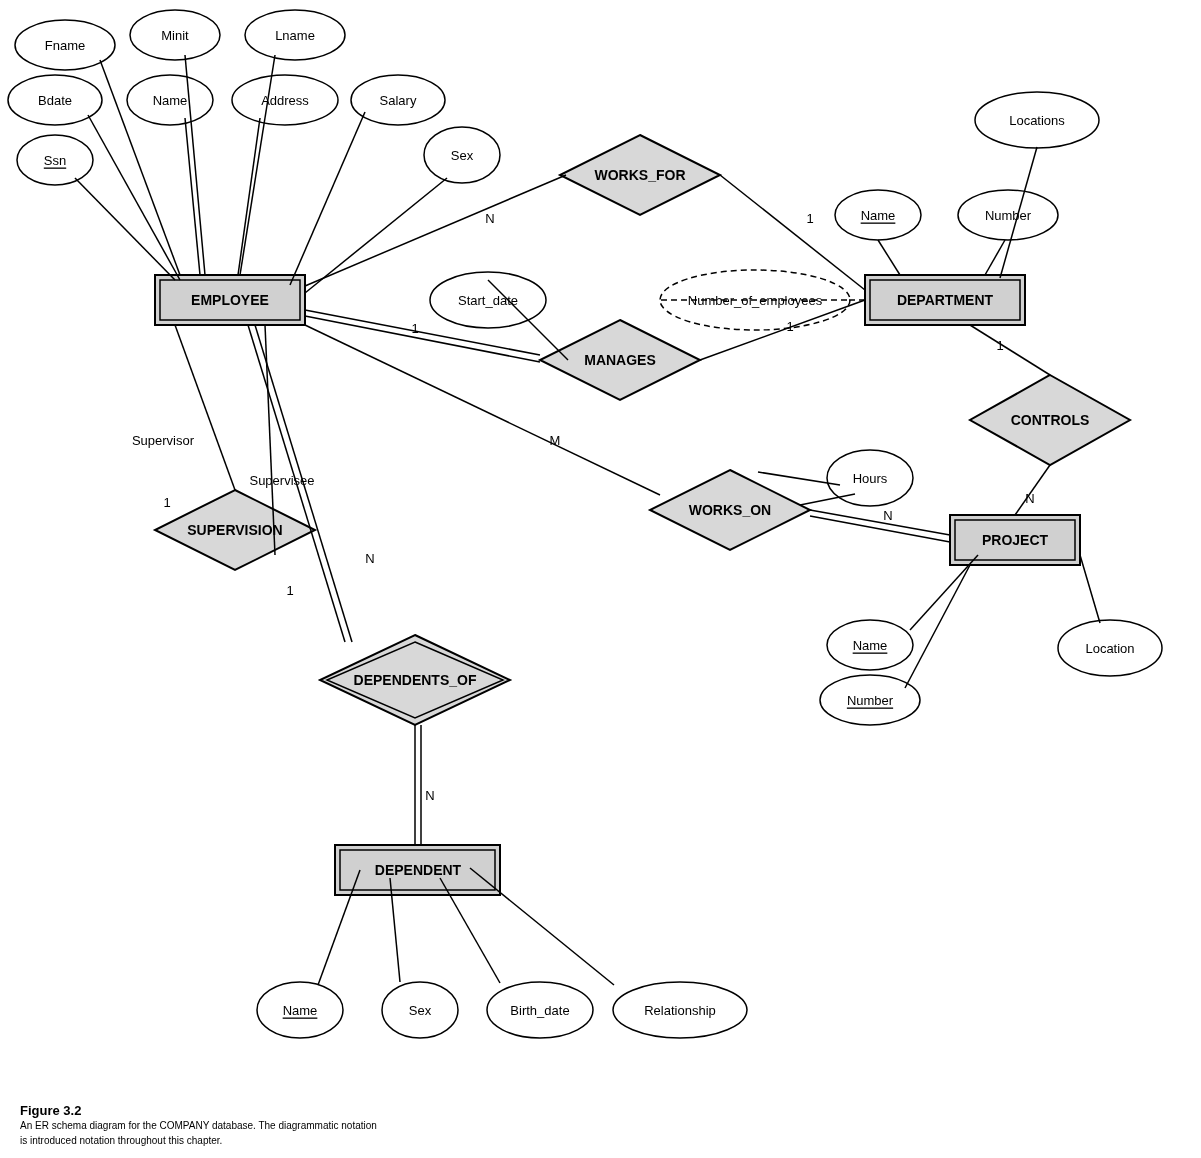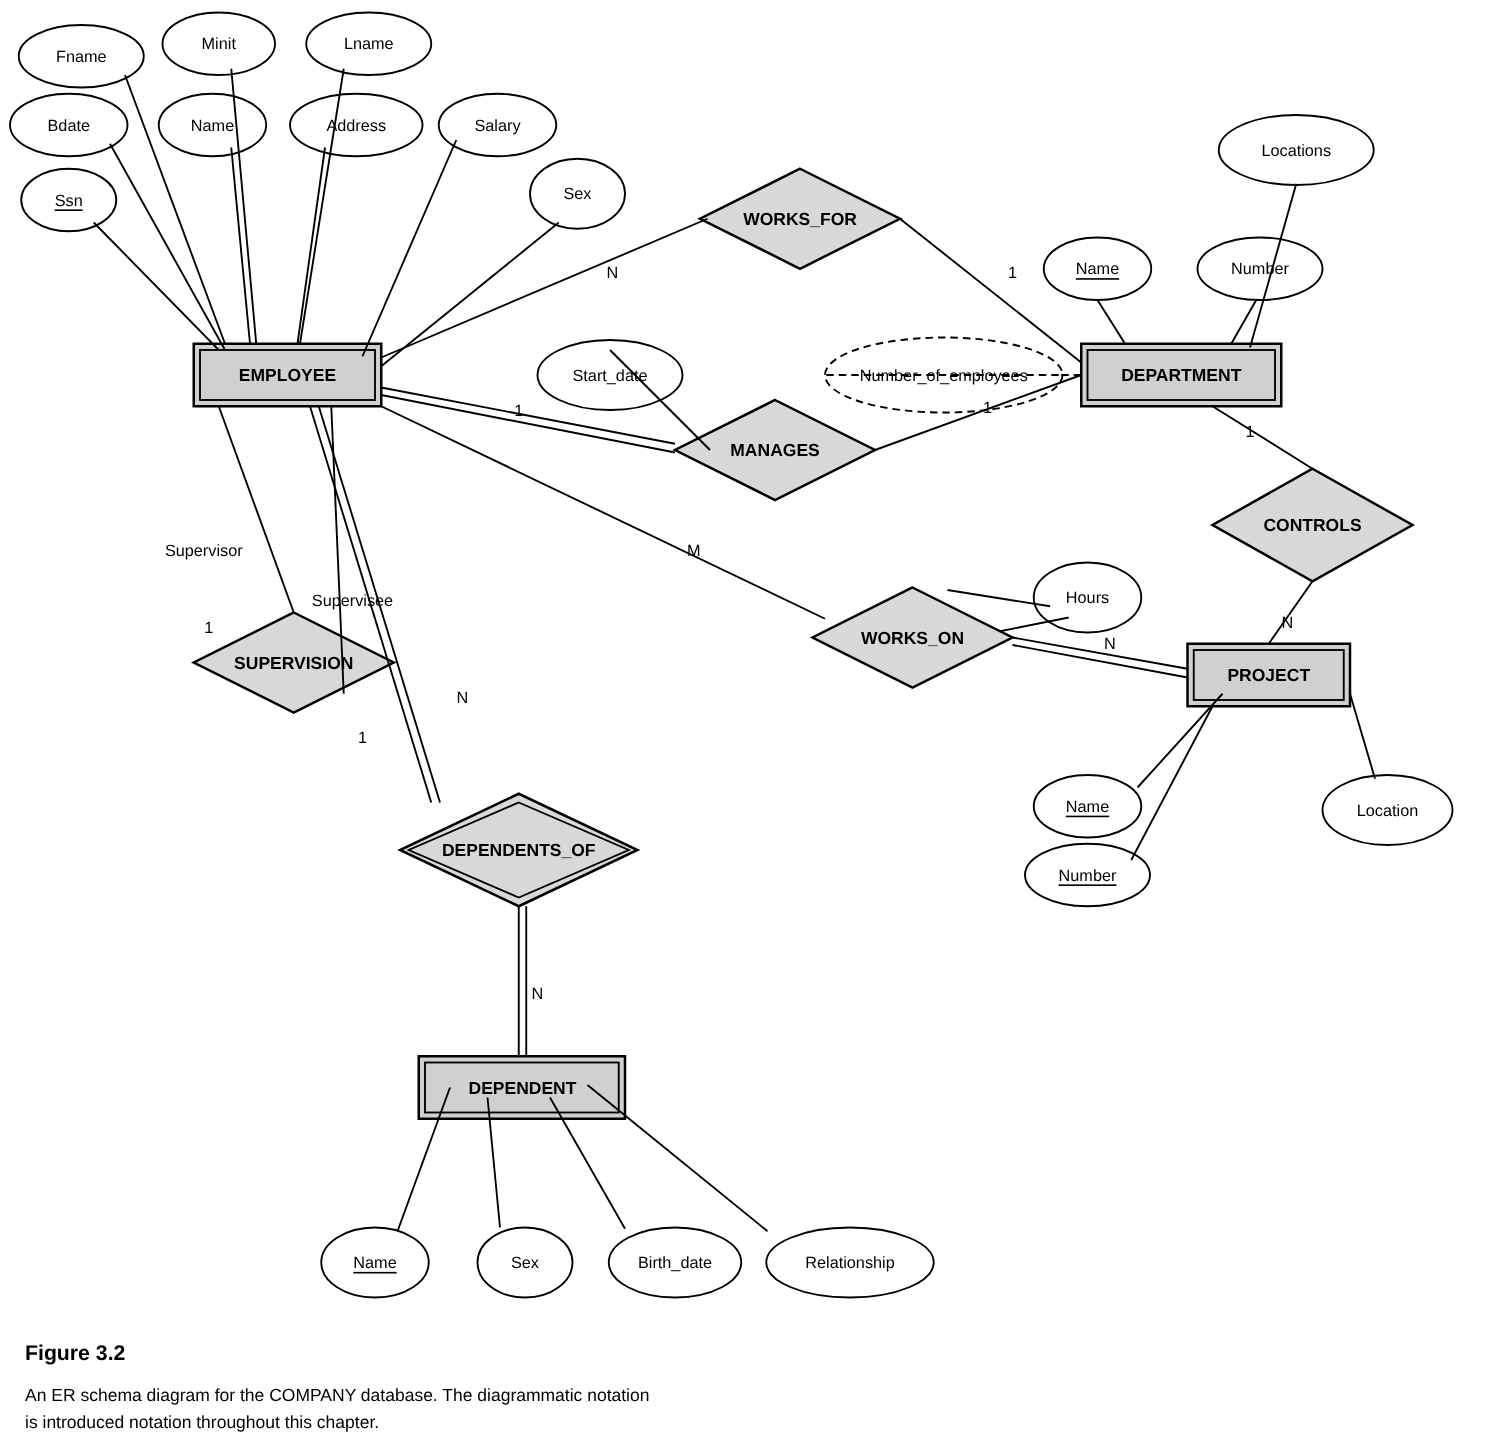--- a/index.html
+++ b/index.html
@@ -24,25 +24,25 @@
       height: 1090px;
     }
     .caption {
       position: absolute;
       bottom: 0;
       left: 20px;
       width: 700px;
     }
     .caption-title {
       font-weight: bold;
-      font-size: 17px;
-      margin-bottom: 13px;
+      font-size: 13px;
+      margin-bottom: 0;
     }
     .caption-text {
-      font-size: 14px;
+      font-size: 10px;
       line-height: 1.5;
     }
   </style>
 </head>
 <body>
 
 <div id="diagram-container">
 <svg id="er-diagram" viewBox="0 0 1201 1090" xmlns="http://www.w3.org/2000/svg">
   <defs>
     <style>

